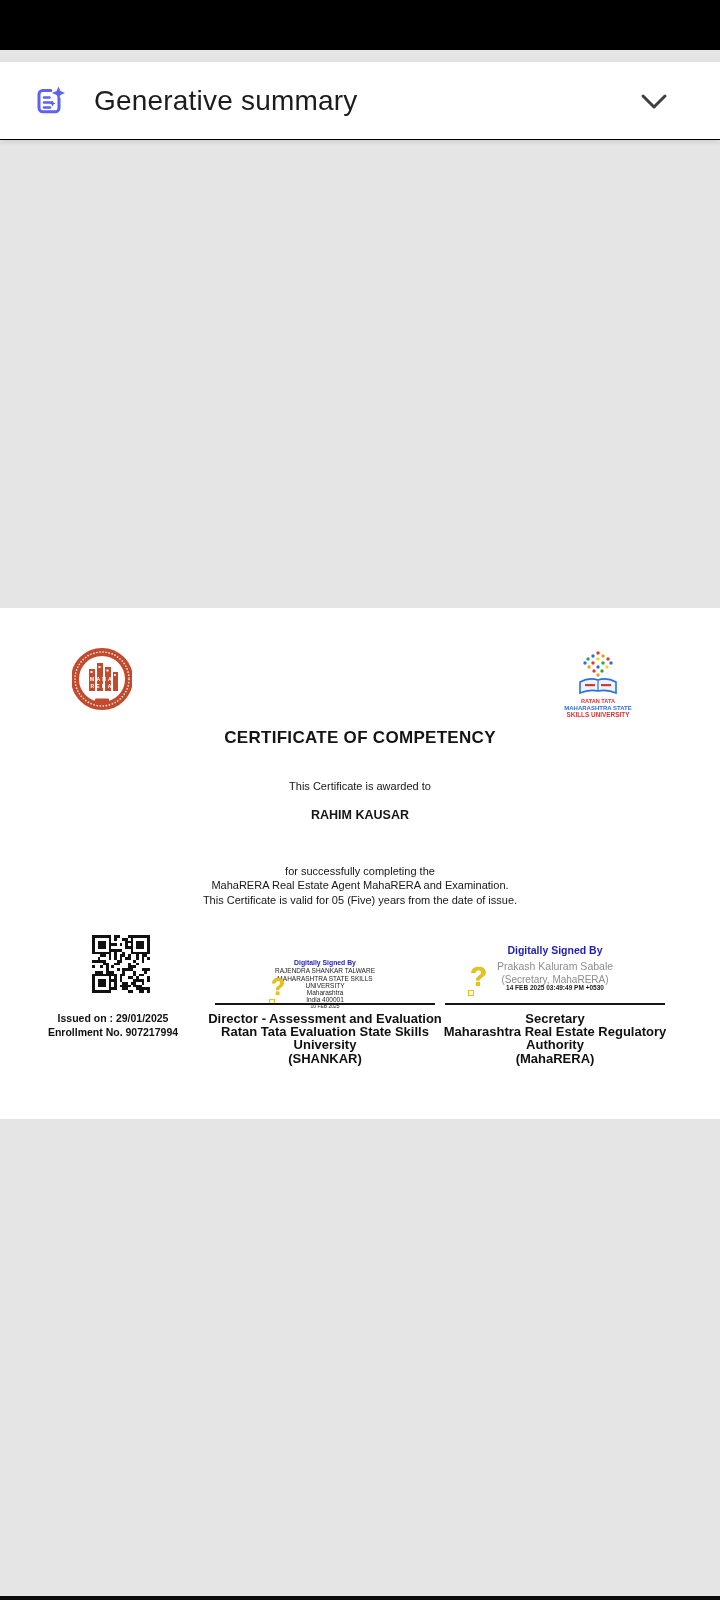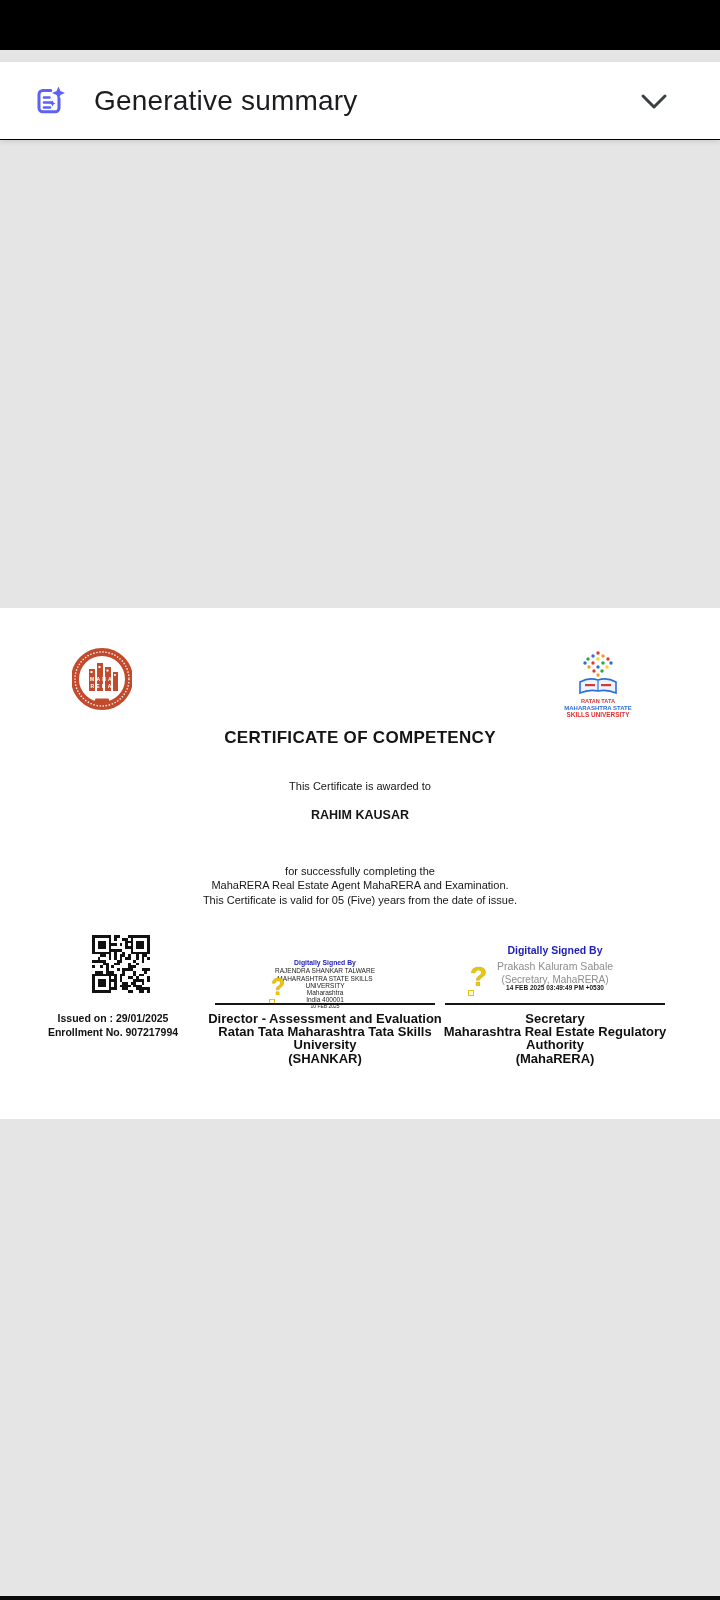--- a/index.html
+++ b/index.html
@@ -310,21 +310,21 @@
         <div class="sig-tiny-line">UNIVERSITY</div>
         <div class="sig-tiny-line">Maharashtra</div>
         <div class="sig-tiny-line">India 400001</div>
         <div class="sig-tiny-date">10 FEB 2025</div>
       </div>
       <div class="qmark qmark-mid">?</div>
       <div class="qmark-box qmark-box-mid"></div>
       <div class="sig-rule"></div>
       <div class="sig-roles">
         <div>Director - Assessment and Evaluation</div>
-        <div>Ratan Tata Maharashtra Tata Skills University</div>
+        <div>Ratan Tata Evaluation State Skills University</div>
         <div>(SHANKAR)</div>
       </div>
     </div>
 
     <div class="abs sig-col-right">
       <div class="sig-right-heading">Digitally Signed By</div>
       <div class="sig-right-name">Prakash Kaluram Sabale</div>
       <div class="sig-right-desig">(Secretary, MahaRERA)</div>
       <div class="sig-right-stamp">14 FEB 2025 03:49:49 PM +0530</div>
       <div class="qmark qmark-right">?</div>

